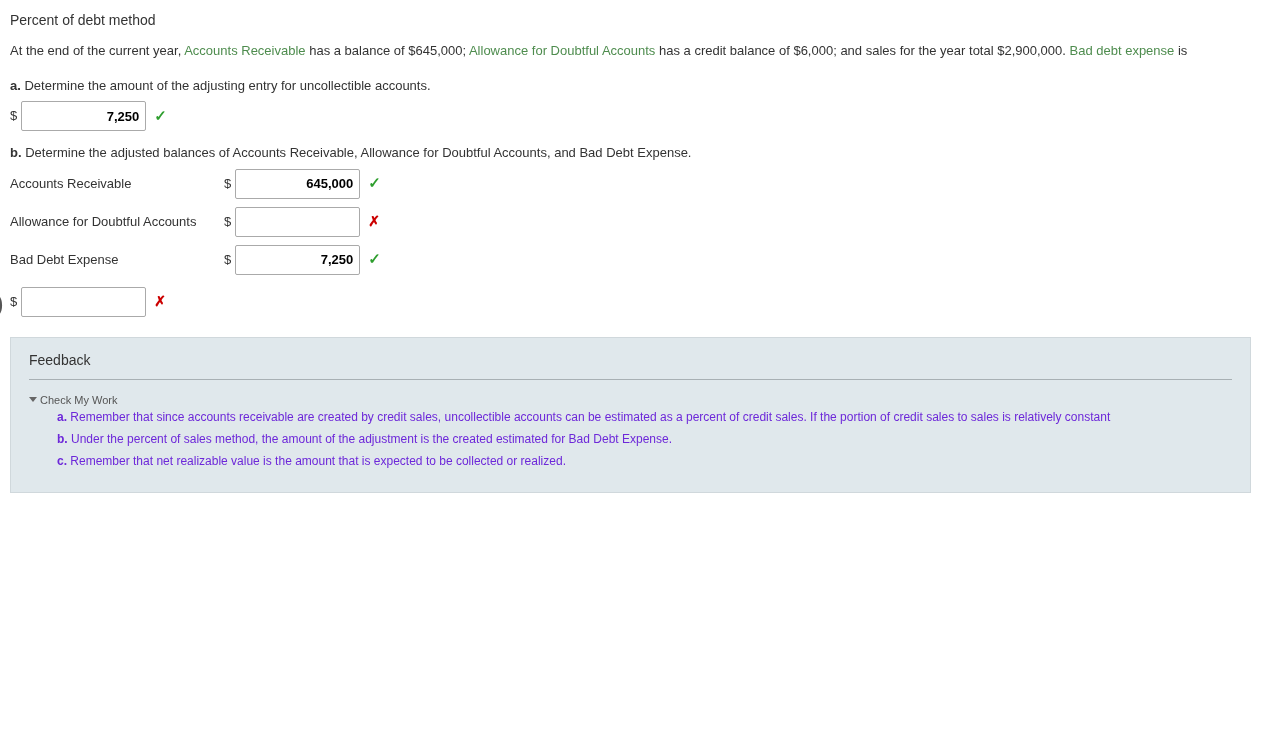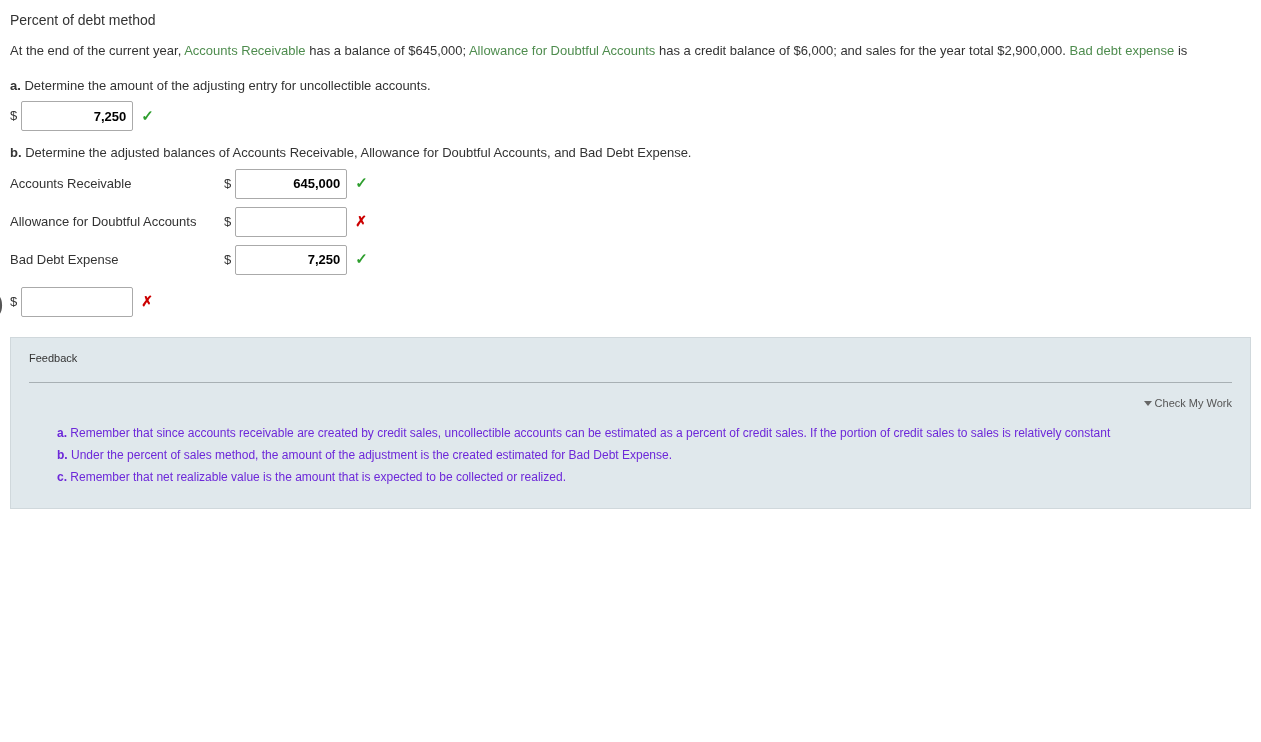--- a/index.html
+++ b/index.html
@@ -36,21 +36,21 @@
       margin-bottom: 8px;
     }
     .input-label {
       min-width: 210px;
       padding-right: 8px;
     }
     .dollar-sign {
       font-size: 13px;
     }
     input.answer-input {
-      width: 112px;
+      width: 125px;
       height: 22px;
       border: 1px solid #aaa;
       border-radius: 2px;
       text-align: right;
       padding: 14px 6px;
       font-family: Arial, sans-serif;
       font-size: 13px;
       font-weight: bold;
     }
     .check-icon {
@@ -65,35 +65,34 @@
       font-size: 14px;
       margin-left: 4px;
     }
     .feedback-box {
       background: #e0e8ec;
       border: 1px solid #d0d8dc;
       margin-top: 20px;
       padding: 12px 18px 18px;
     }
     .feedback-title {
-      font-size: 11px;
+      font-size: 14px;
       color: #333;
       border-bottom: 1px solid #a8b0b4;
-      padding-bottom: 16px;
+      padding-bottom: 8px;
       margin-bottom: 12px;
     }
     .check-work-toggle {
       font-size: 11px;
       color: #555;
-      margin-bottom: 12px;
+      margin-bottom: 0;
       display: flex;
       align-items: center;
       gap: 3px;
       cursor: pointer;
-      justify-content: flex-end;
     }
     .triangle-down {
       display: inline-block;
       width: 0; height: 0;
       border-left: 4px solid transparent;
       border-right: 4px solid transparent;
       border-top: 5px solid #666;
     }
     .hint-line {
       margin-left: 28px;

